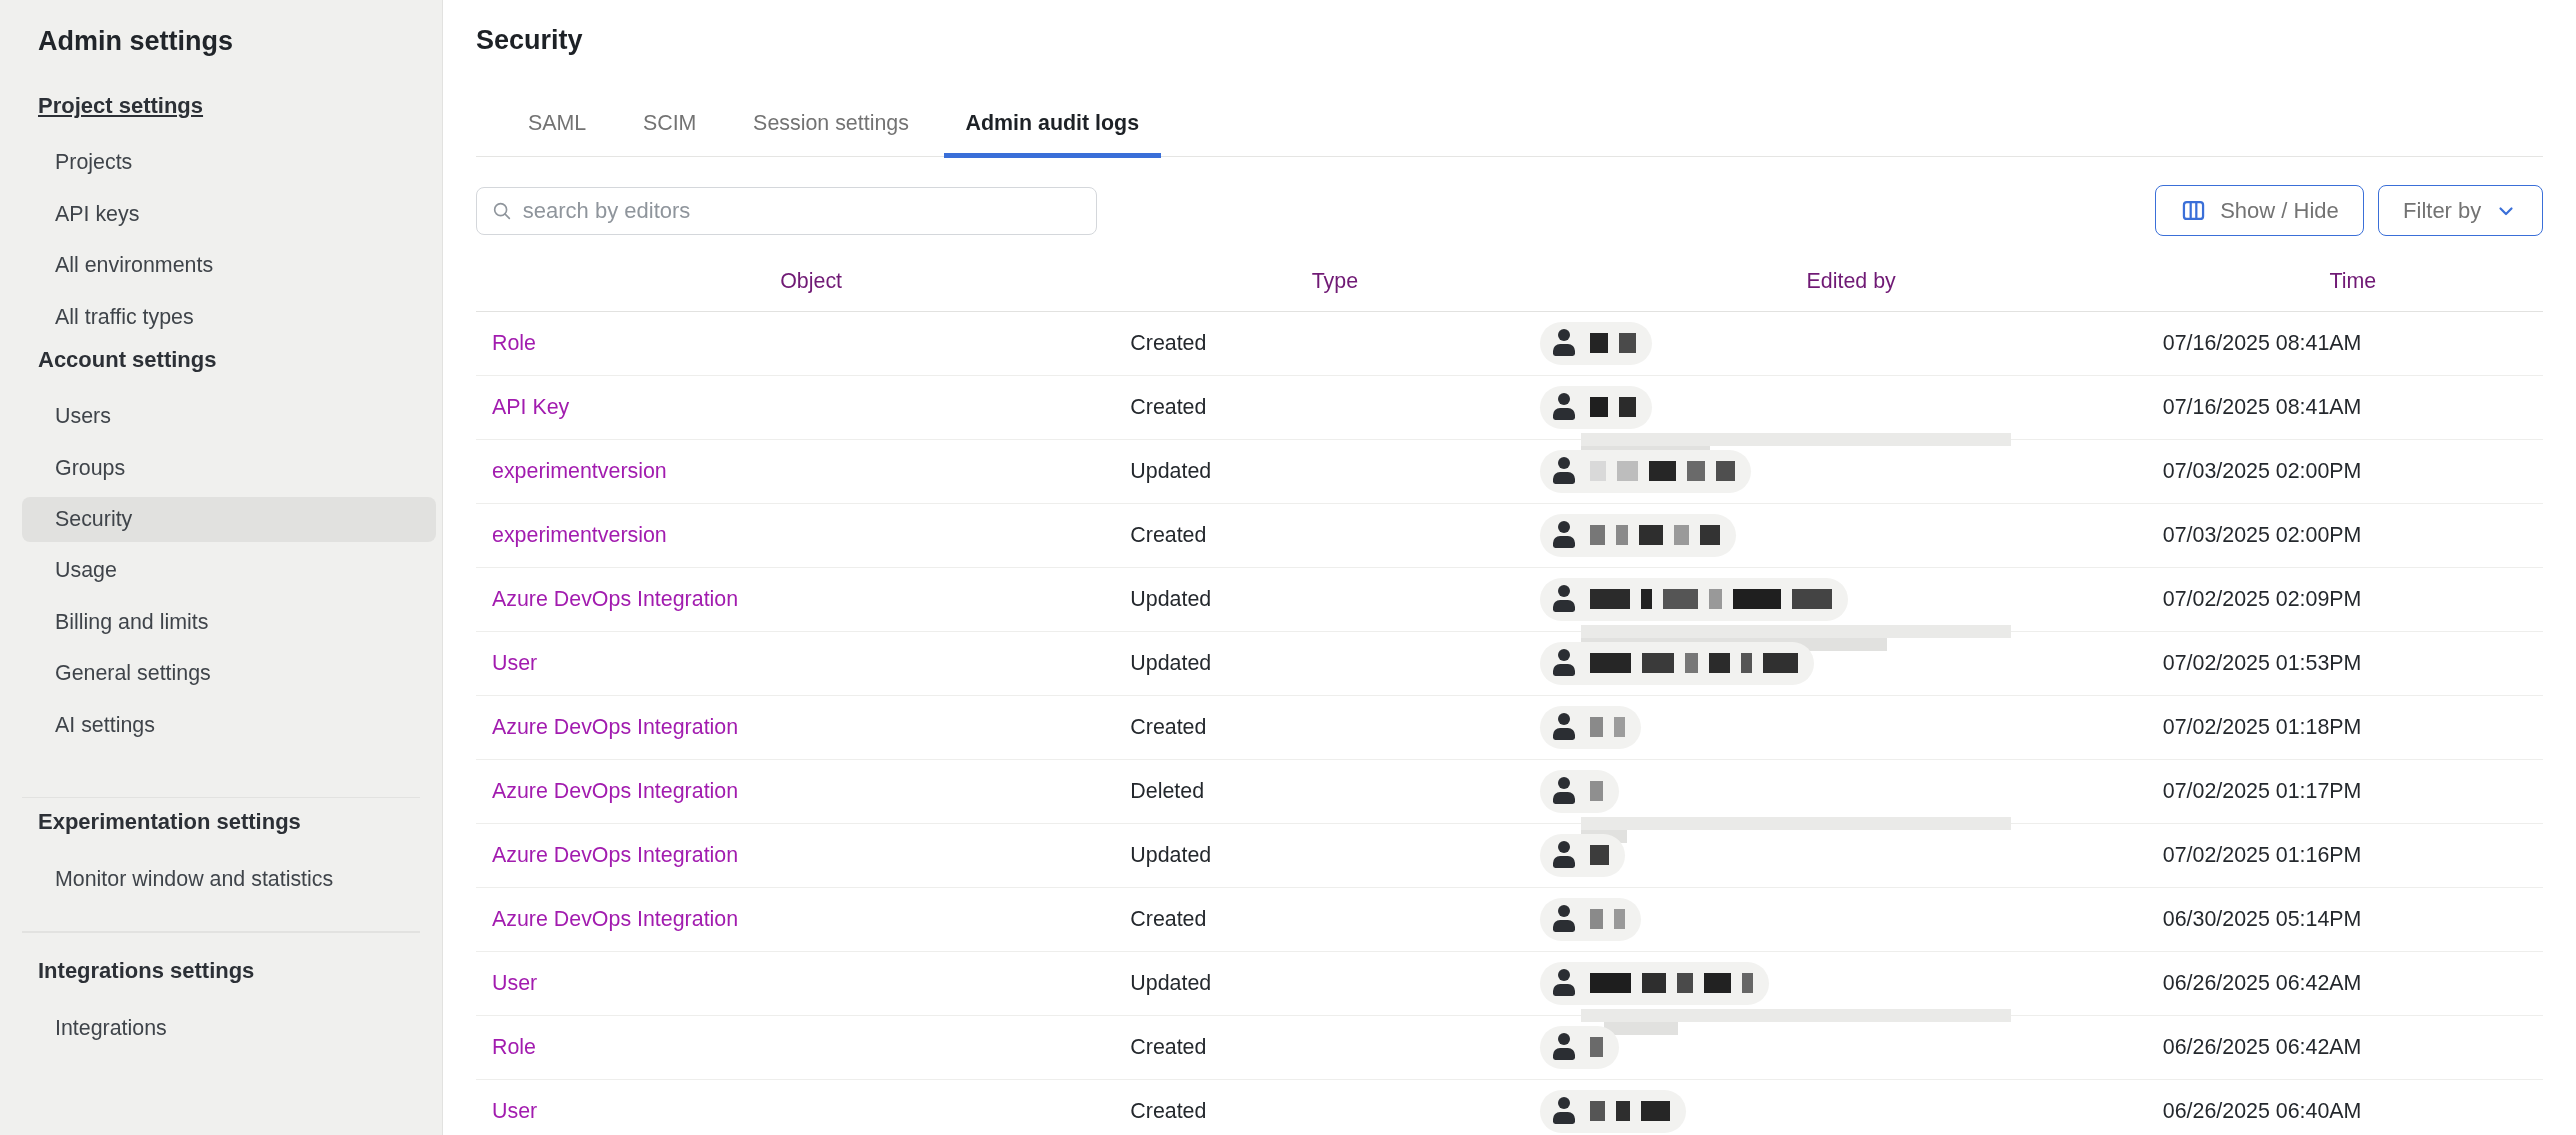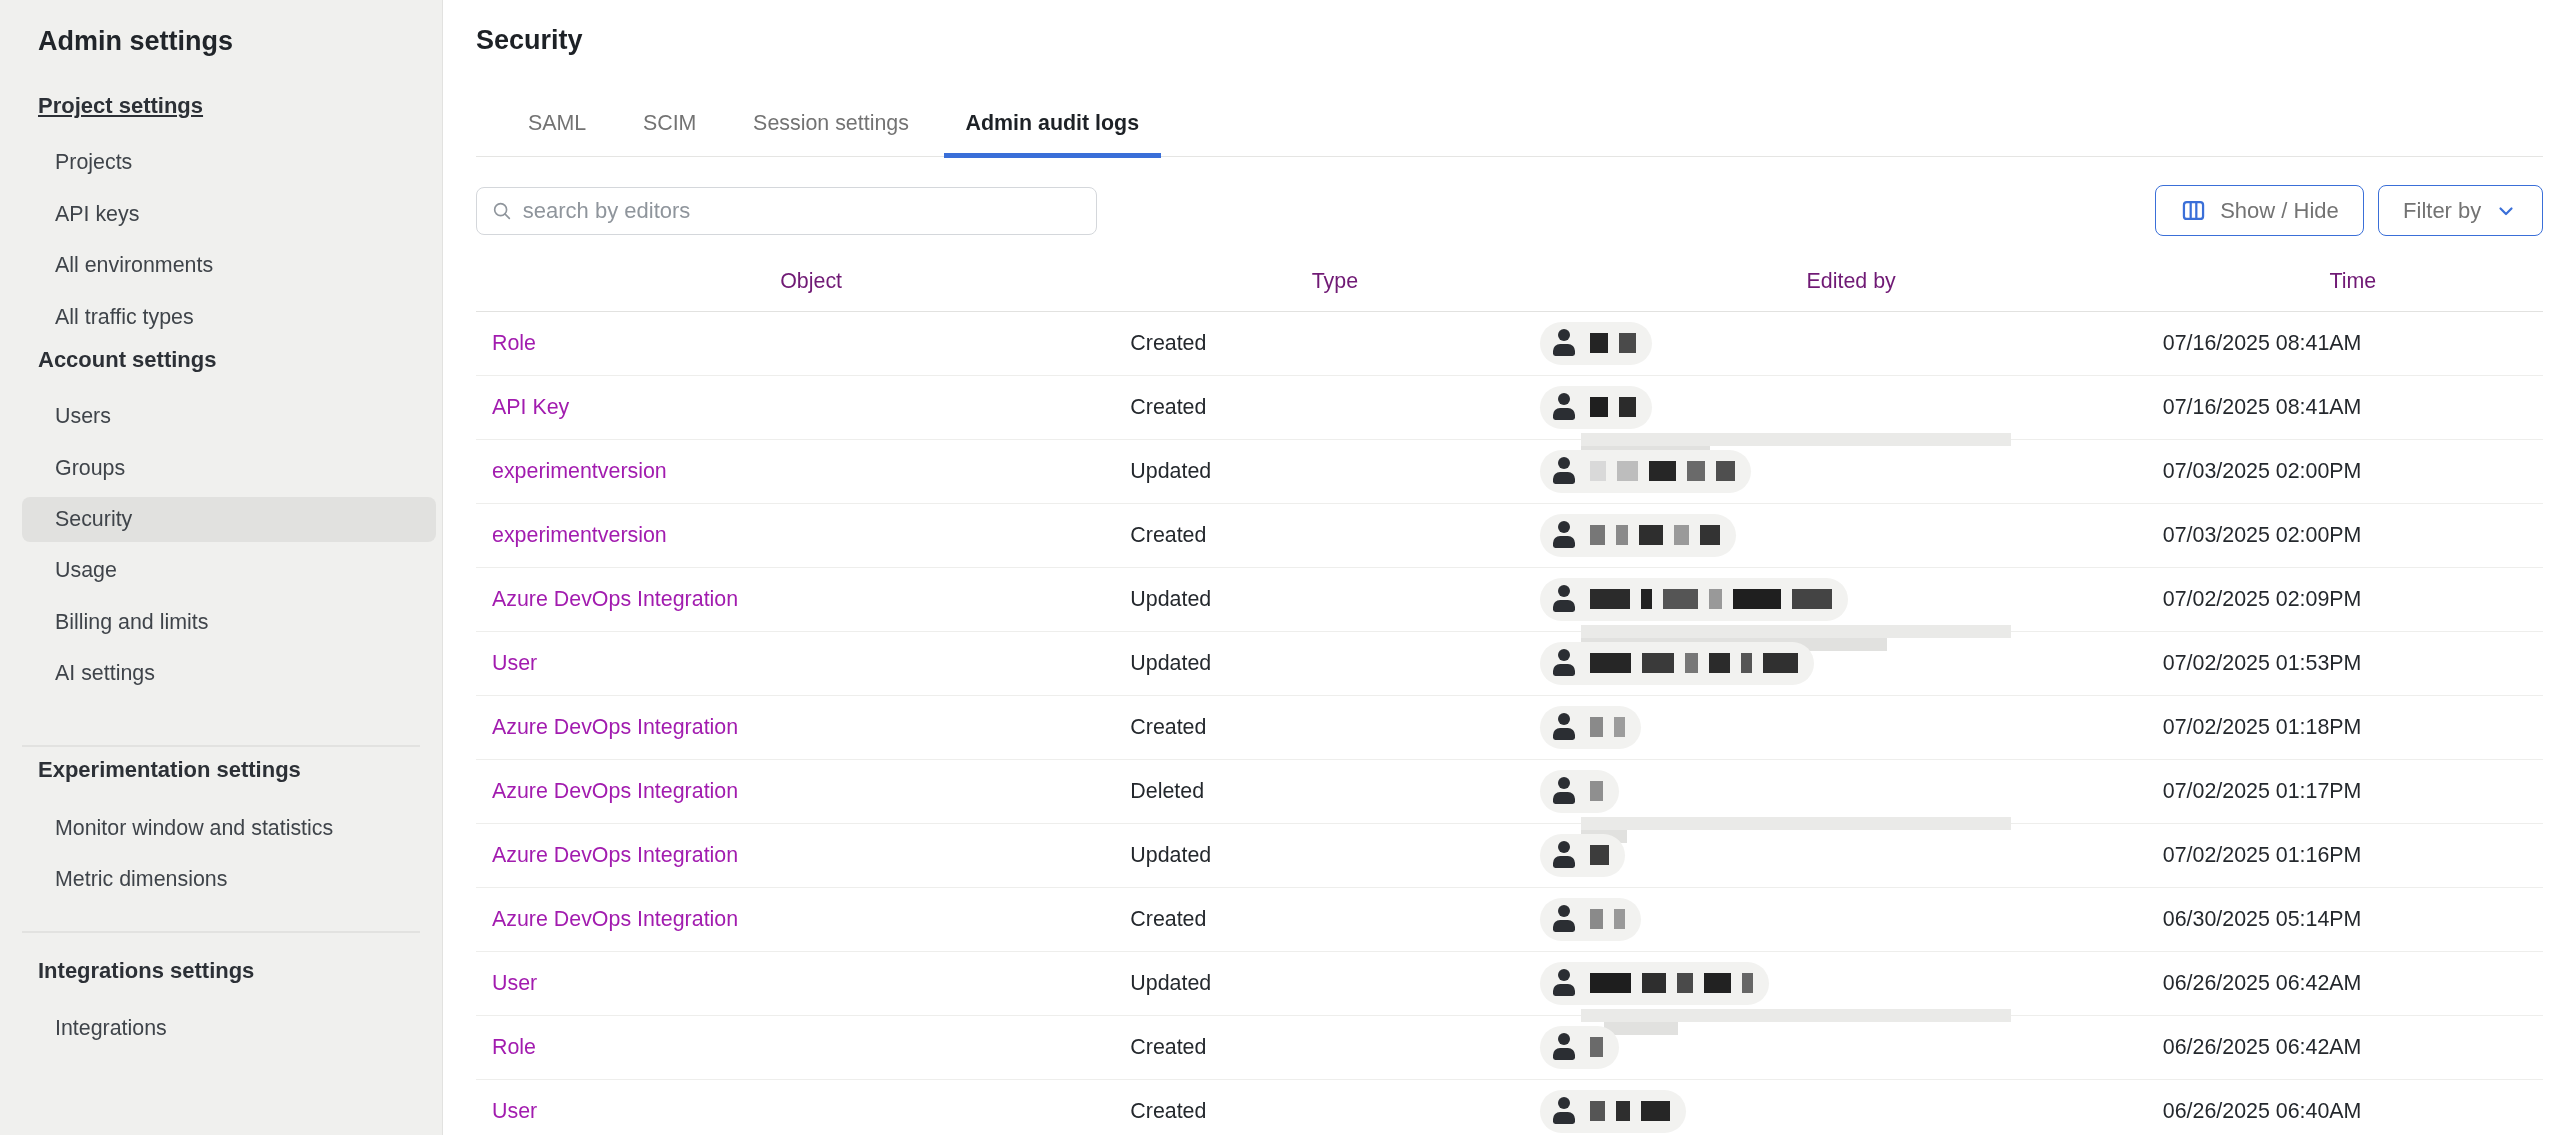--- a/index.html
+++ b/index.html
@@ -70,25 +70,25 @@
       <div class="side-item">Projects</div>
       <div class="side-item">API keys</div>
       <div class="side-item">All environments</div>
       <div class="side-item">All traffic types</div>
       <div class="side-heading">Account settings</div>
       <div class="side-item">Users</div>
       <div class="side-item">Groups</div>
       <div class="side-item selected">Security</div>
       <div class="side-item">Usage</div>
       <div class="side-item">Billing and limits</div>
+      <div class="side-item">General settings</div>
       <div class="side-item">AI settings</div>
       <div class="side-divider d0"></div>
       <div class="side-heading">Experimentation settings</div>
       <div class="side-item">Monitor window and statistics</div>
-      <div class="side-item">Metric dimensions</div>
       <div class="side-divider d1"></div>
       <div class="side-heading">Integrations settings</div>
       <div class="side-item">Integrations</div>
     </div>
 </div>
 
 <div class="main">
   <div class="page-title">Security</div>
 
   <div class="tabbar">

